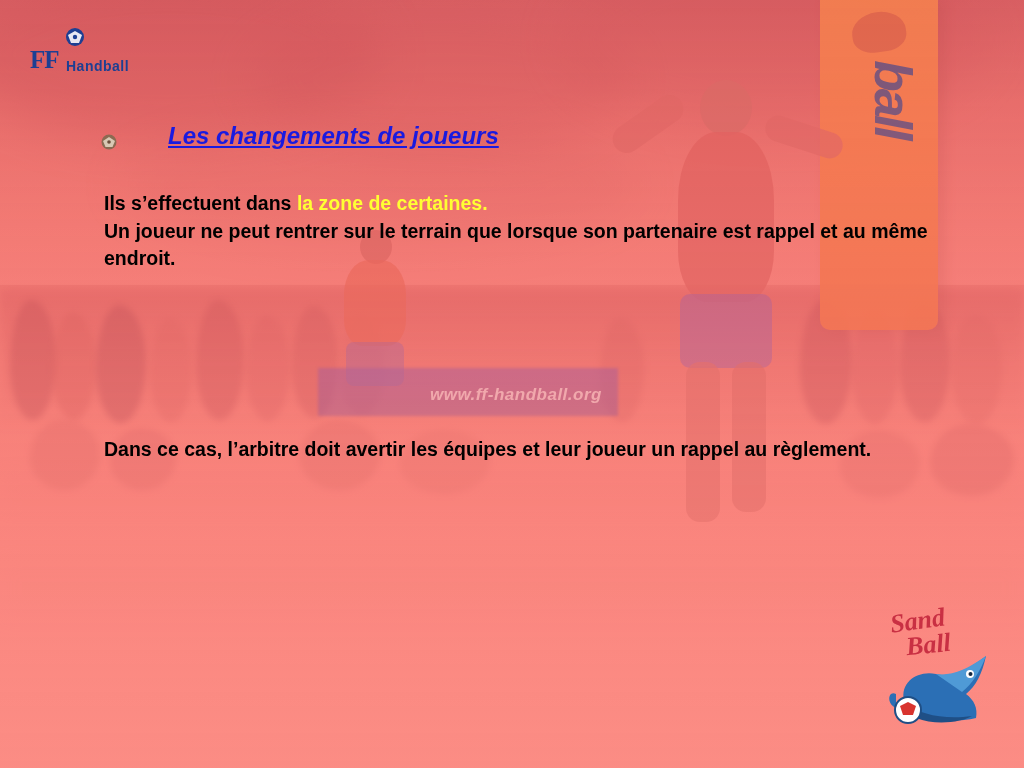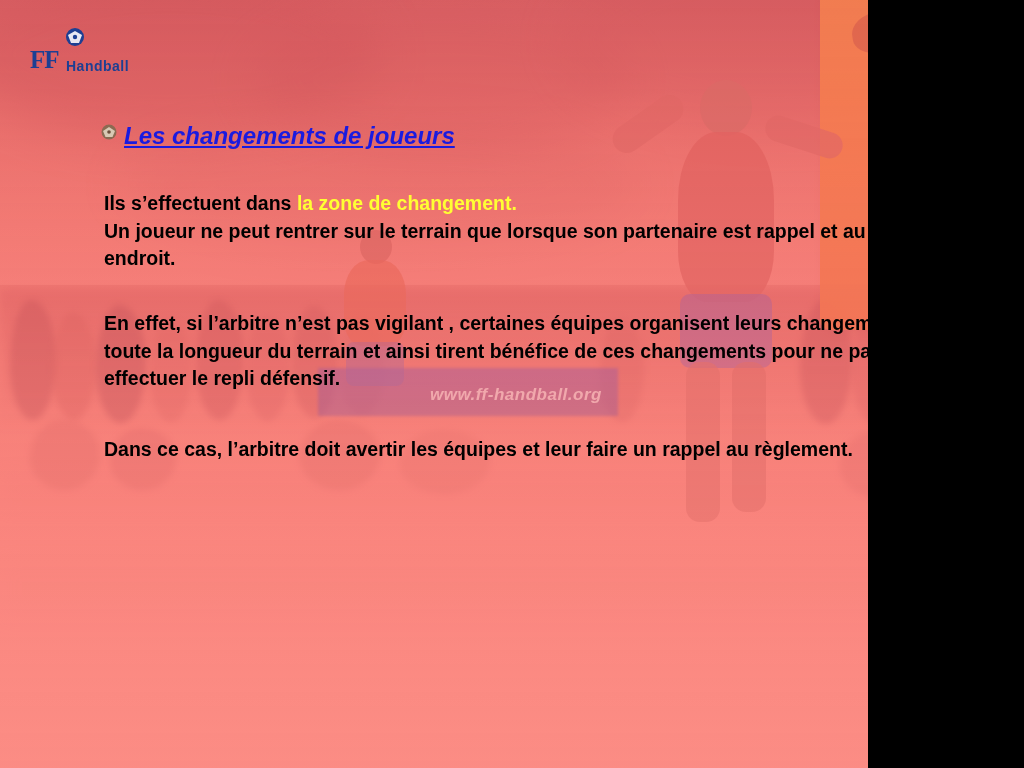--- a/index.html
+++ b/index.html
@@ -5,21 +5,21 @@
   html, body {
     margin: 0;
     padding: 0;
     background: #000;
   }
   body {
     font-family: "Liberation Sans", sans-serif;
   }
   .slide {
     position: relative;
-    width: 868px;
+    width: 1024px;
     height: 768px;
     overflow: hidden;
     background: #f4756f;
   }
 
   
   .photo {
     position: absolute;
     left: 0;
     top: 0;
@@ -189,21 +189,22 @@
     font-style: italic;
     font-family: "Liberation Serif", serif;
     transform: rotate(-6deg);
   }
 
   
   .title-row {
     position: absolute;
     left: 100px; top: 122px;
     display: flex;
-    align-items: flex-start;
+    align-items: flex-end;
+    gap: 44px;
   }
   .title-bullet {
     width: 18px; height: 18px;
     margin-right: 6px;
     position: relative;
     top: 1px;
   }
   .slide-title {
     color: #1a1ae0;
     font-size: 24px;
@@ -312,31 +313,28 @@
         <circle cx="9" cy="9" r="7.5" fill="#8b6a52"></circle>
         <path d="M3 8 L9 4 L15 8 L12.5 14 L5.5 14 Z" fill="#d8c9b4"></path>
         <circle cx="9" cy="9" r="1.8" fill="#6b4f3c"></circle>
       </svg>
     </span>
     <span class="slide-title">Les changements de joueurs</span>
   </div>
 
   <div class="body-block b1">
     <p>
-      <span>Ils s’effectuent dans </span><span class="hl-yellow">la zone de changement.</span>
+      <span>Ils s’effectuent dans </span><span class="hl-yellow">la zone de certaines.</span>
     </p>
     <p>Un joueur ne peut rentrer sur le terrain que lorsque son partenaire est rappel et au même endroit.</p>
   </div>
 
-  <div class="body-block b2">
-    <p>En effet, si l’arbitre n’est pas vigilant , certaines équipes organisent leurs changements sur toute la longueur du terrain et ainsi tirent bénéfice de ces changements pour ne pas effectuer le repli défensif.</p>
-  </div>
 
   <div class="body-block b3">
-    <p>Dans ce cas, l’arbitre doit avertir les équipes et leur faire un rappel au règlement.</p>
+    <p>Dans ce cas, l’arbitre doit avertir les équipes et leur joueur un rappel au règlement.</p>
   </div>
 
   <div class="sandball-logo">
     <div class="sb-word1">Sand</div>
     <div class="sb-word2">Ball</div>
     <div style="position:absolute; left:6px; top:48px;">
       <svg width="134" height="80" viewBox="0 0 134 80">
         <path d="M30 52 C26 34, 44 22, 62 26 C80 30, 96 20, 112 8 C108 26, 102 38, 92 46 C100 52, 104 60, 102 70 C86 74, 62 74, 46 68 C38 64, 32 58, 30 52 Z" fill="#2b6fb5"></path>
         <path d="M62 26 C78 28, 92 22, 112 8 C106 24, 98 36, 88 44 Z" fill="#4f9ad6"></path>
         <path d="M34 56 C44 66, 70 72, 98 68 C88 74, 62 78, 42 70 Z" fill="#1f4f86"></path>

